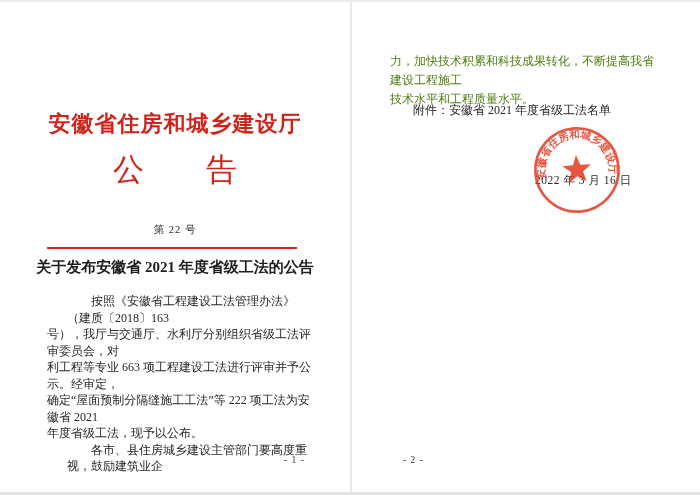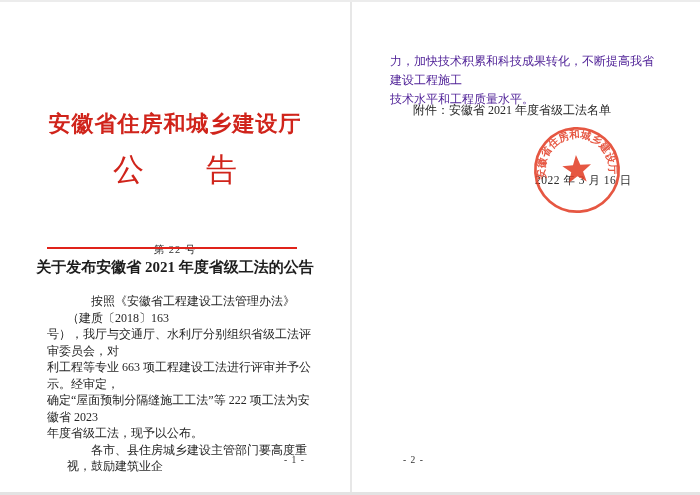--- a/index.html
+++ b/index.html
@@ -23,39 +23,39 @@
   .org-title {
     top:107px; left:0; right:0; text-align:center;
     color:#d0241b; font-size:22px; font-weight:bold; letter-spacing:1px;
   }
   .gonggao {
     top:147px; left:0; right:0; text-align:center;
     color:#d0241b; font-size:31px; font-weight:normal; white-space:pre;
   }
   .doc-number {
     top:221px; left:0; right:0; text-align:center;
-    color:#2b2b2b; font-size:10.5px; letter-spacing:1px;margin-top:20px;
+    color:#2b2b2b; font-size:10.5px; letter-spacing:1px;
   }
   .red-rule {
     top:245px; left:47px; width:250px; height:2px;
     background:#e0231a;
   }
   .heading {
     top:256px; left:20px; right:20px; text-align:center;
     color:#1d1d1d; font-size:15px; font-weight:bold; margin:0;
   }
   .body-block {
     left:47px; width:264px;
     color:#262626; font-size:12px; line-height:16.5px;
     text-align:left;
   }
   .body-p1 { top:291px; }
   .cont-block {
     top:50px; left:38px; width:272px;
-    color:#4c1d95; font-size:12px; line-height:19px;
+    color:#4d7c0f; font-size:12px; line-height:19px;
   }
   .indent { text-indent:2em;margin-left:20px; }
   .attachment {
     top:100px; left:61px;
     color:#262626; font-size:12px;
   }
   .date-line {
     top:171px; left:183px;
     color:#2b2b2b; font-size:11.5px; letter-spacing:0.5px;
     white-space:pre; z-index:1;
@@ -80,21 +80,21 @@
     <div class="abs org-title">安徽省住房和城乡建设厅</div>
     <div class="abs gonggao">公　　告</div>
     <div class="abs doc-number">第 22 号</div>
     <div class="abs red-rule"></div>
     <h1 class="abs heading">关于发布安徽省 2021 年度省级工法的公告</h1>
 
     <div class="abs body-block body-p1">
       <div class="indent">按照《安徽省工程建设工法管理办法》（建质〔2018〕163</div>
       <div>号），我厅与交通厅、水利厅分别组织省级工法评审委员会，对</div>
       <div>利工程等专业 663 项工程建设工法进行评审并予公示。经审定，</div>
-      <div>确定“屋面预制分隔缝施工工法”等 222 项工法为安徽省 2023</div>
+      <div>确定“屋面预制分隔缝施工工法”等 222 项工法为安徽省 2021</div>
       <div>年度省级工法，现予以公布。</div>
       <div class="indent">各市、县住房城乡建设主管部门要高度重视，鼓励建筑业企</div>
 
     </div>
 
     <div class="abs page-num pn-1">- 1 -</div>
   </div>
 
   <div class="divider"></div>
 

